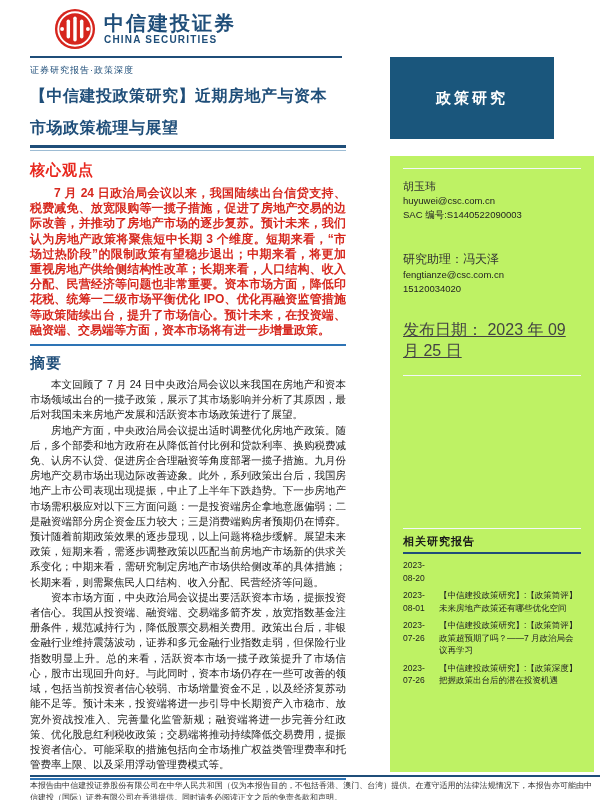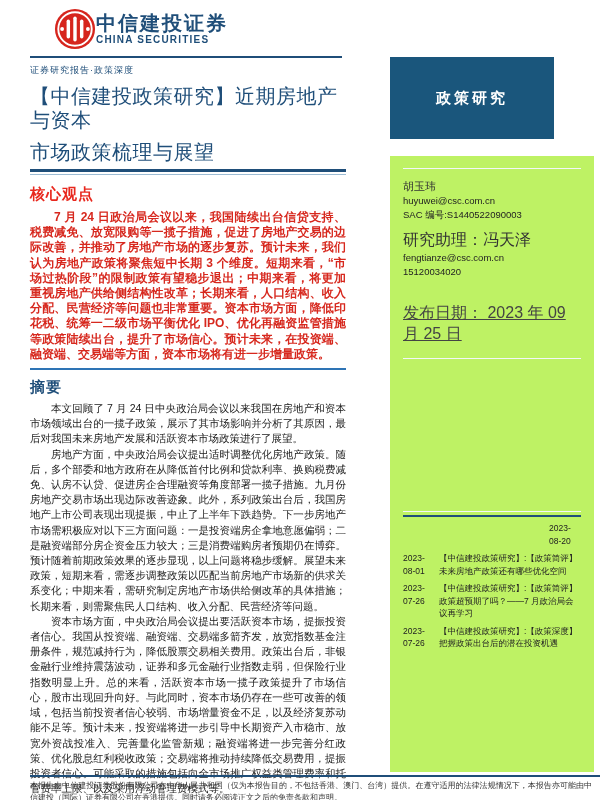--- a/index.html
+++ b/index.html
@@ -1,58 +1,58 @@
 <!DOCTYPE html>
 <html><head>
 <meta charset="utf-8">
 <style>
   html,body{margin:0;padding:0;}
   body{width:600px;height:800px;overflow:hidden;background:#ffffff;
        font-family:"Liberation Sans","DejaVu Sans",sans-serif;}
   .page{position:relative;width:600px;height:800px;background:#fff;}
 
   
-  .logo-row{position:absolute;left:54px;top:8px;display:flex;align-items:center;}
+  .logo-row{position:absolute;left:54px;top:8px;display:flex;align-items:center;gap:8px;}
   .logo-icon{width:42px;height:42px;flex:0 0 auto;}
   .brand-cn{font-size:20px;font-weight:bold;color:#1f4e79;letter-spacing:2px;line-height:22px;}
   .brand-en{font-size:10px;font-weight:bold;color:#1f4e79;letter-spacing:1.2px;line-height:12px;}
   .header-rule{position:absolute;left:30px;top:56px;width:312px;height:2px;background:#1f4e79;}
 
   .category-box{position:absolute;left:390px;top:57px;width:164px;height:82px;
                 background:#1a567c;display:flex;align-items:center;justify-content:center;}
   .category-box span{color:#ffffff;font-size:15px;font-weight:bold;letter-spacing:3px;}
 
   
   .left-col{position:absolute;left:30px;top:64px;width:316px;}
   .kicker{font-size:9px;color:#1f4e79;letter-spacing:1px;}
-  .title{margin-top:7px;font-size:20px;font-weight:normal;color:#1f4e79;line-height:24px;letter-spacing:.5px;}
+  .title{margin-top:7px;font-size:16px;font-weight:bold;color:#1f4e79;line-height:24px;letter-spacing:.5px;}
   .rule-thick{margin-top:5px;height:3px;background:#1f4e79;}
   .rule-thin{margin-top:2px;height:1px;background:#9dbcd4;}
   .core-heading{margin-top:10px;font-size:15px;font-weight:bold;color:#e8281e;letter-spacing:1px;}
   .core-body{margin-top:6px;font-size:12px;line-height:15.2px;color:#d7281e;font-weight:600;
              text-align:justify;text-indent:2em;}
   .blue-rule{margin-top:6px;height:2px;background:#2e74b5;}
   .abstract-heading{margin-top:8px;font-size:15px;font-weight:bold;color:#1f4e79;letter-spacing:1px;}
   .abstract-p{margin:4px 0 0 0;font-size:10.5px;line-height:15.2px;color:#1a1a1a;
               text-align:justify;text-indent:2em;}
   .abstract-p + .abstract-p{margin-top:0;}
 
   
   .sidebar{position:absolute;left:390px;top:156px;width:204px;height:616px;
            background:#bef264;box-sizing:border-box;padding:12px 13px 0 13px;}
   .white-rule{height:1px;background:#f2f6f9;}
   .an-name{margin-top:10px;font-size:11px;color:#333;}
   .an-line{font-size:9.5px;color:#222;line-height:14px;}
-  .an-assist{margin-top:8px;font-size:16px;color:#333;}
+  .an-assist{margin-top:29px;font-size:12px;color:#333;}
   .pub-date{margin-top:24px;font-size:16px;color:#444;text-decoration:underline;}
   .sb-hr2{margin-top:13px;}
   .sb-spacer{height:152px;}
   .related-heading{margin-top:5px;font-size:11px;font-weight:bold;color:#1a1a1a;letter-spacing:1px;}
   .related-rule{margin-top:3px;height:2px;background:#1f4e79;}
-  .rel-item{display:flex;margin-top:5px;justify-content:flex-end;}
+  .rel-item{display:flex;margin-top:5px;}
   .rel-date{flex:0 0 32px;font-size:8.5px;color:#222;line-height:12.5px;overflow-wrap:break-word;}
   .rel-title{flex:1;font-size:8.5px;color:#222;line-height:12.5px;padding-left:4px;}
 
   
   .footer-rule{position:absolute;left:30px;top:775px;width:570px;height:2px;background:#1f4e79;}
   .footer-text{position:absolute;left:30px;top:780px;width:562px;font-size:8px;
                line-height:12px;color:#333;text-align:justify;}
 </style>
 </head>
 <body>
@@ -108,20 +108,21 @@
     <div class="an-assist">研究助理：冯天泽</div>
     <div class="an-line">fengtianze@csc.com.cn</div>
     <div class="an-line">15120034020</div>
 
     <div class="pub-date">发布日期： 2023 年 09 月 25 日</div>
 
     <div class="white-rule sb-hr2"></div>
     <div class="sb-spacer"></div>
     <div class="white-rule"></div>
 
+    <div class="related-heading">相关研究报告</div>
     <div class="related-rule"></div>
 
     <div class="rel-item">
       <div class="rel-date">2023-08-20</div>
     </div>
     <div class="rel-item">
       <div class="rel-date">2023-08-01</div>
       <div class="rel-title">【中信建投政策研究】:【政策简评】未来房地产政策还有哪些优化空间</div>
     </div>
     <div class="rel-item">

